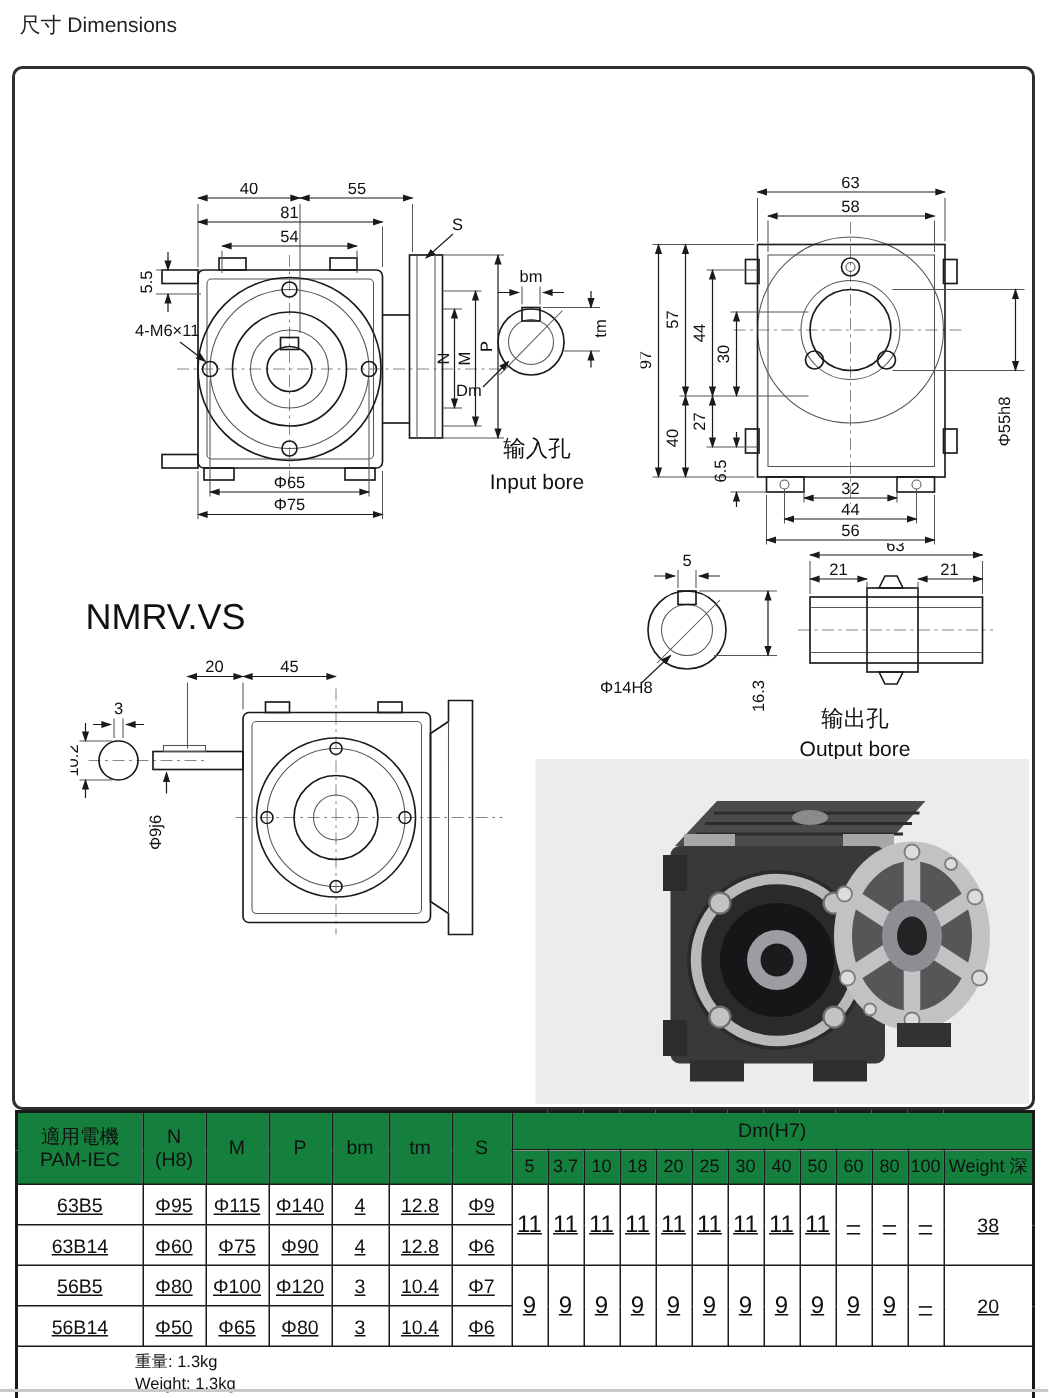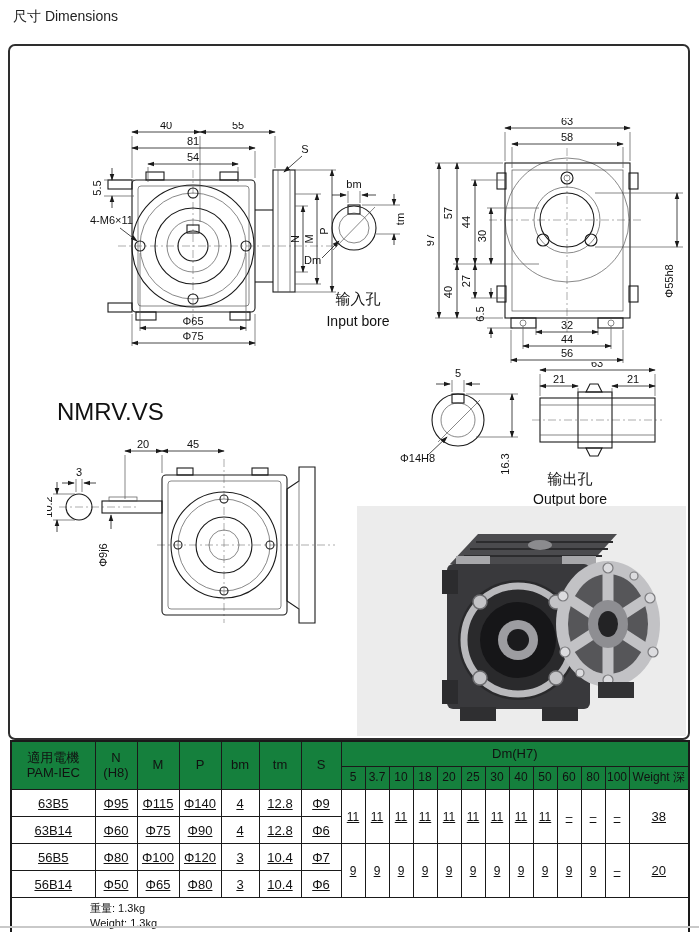--- a/index.html
+++ b/index.html
@@ -34,21 +34,21 @@
     table-layout:fixed;font-size:13px;color:#111;
   }
   .spec-table th,.spec-table td{
     border:1px solid #1a1a1a;text-align:center;padding:0;overflow:hidden;
   }
   .spec-table{border:2px solid #1a1a1a;}
   .spec-table th{background:#15803d;font-weight:normal;white-space:pre-line;line-height:1.15;}
   .hrow1 th{height:24px;}
   .hrow2 th{height:22px;font-size:12px;}
   .brow td{height:26px;background:#fff;text-decoration:underline;}
-  .dmcell{font-size:12px;}
+  .dmcell{font-size:16px;}
   .tfoot-cell{text-align:left !important;font-size:11px;line-height:1.35;padding:3px 0 3px 78px !important;height:30px;background:#fff;}
   .bottom-rule{position:absolute;left:0;top:926px;width:699px;height:2px;background:#c9c9c9;}
 </style>
 </head>
 <body>
 
 <div class="sheet">
 
   <div class="page-label">尺寸 Dimensions</div>
 

